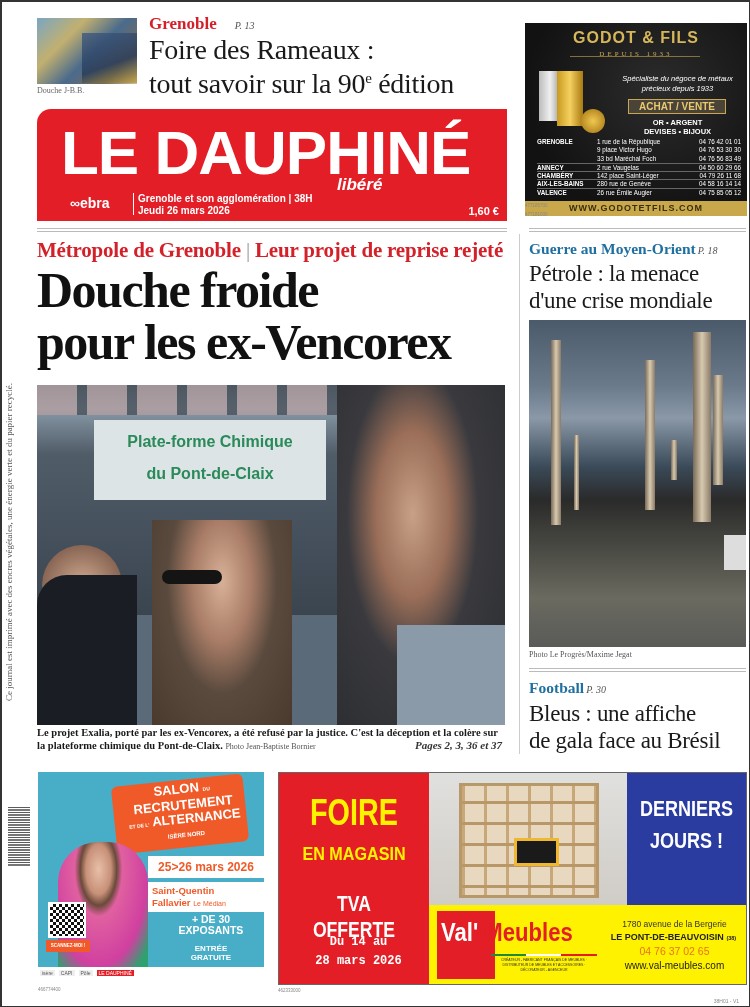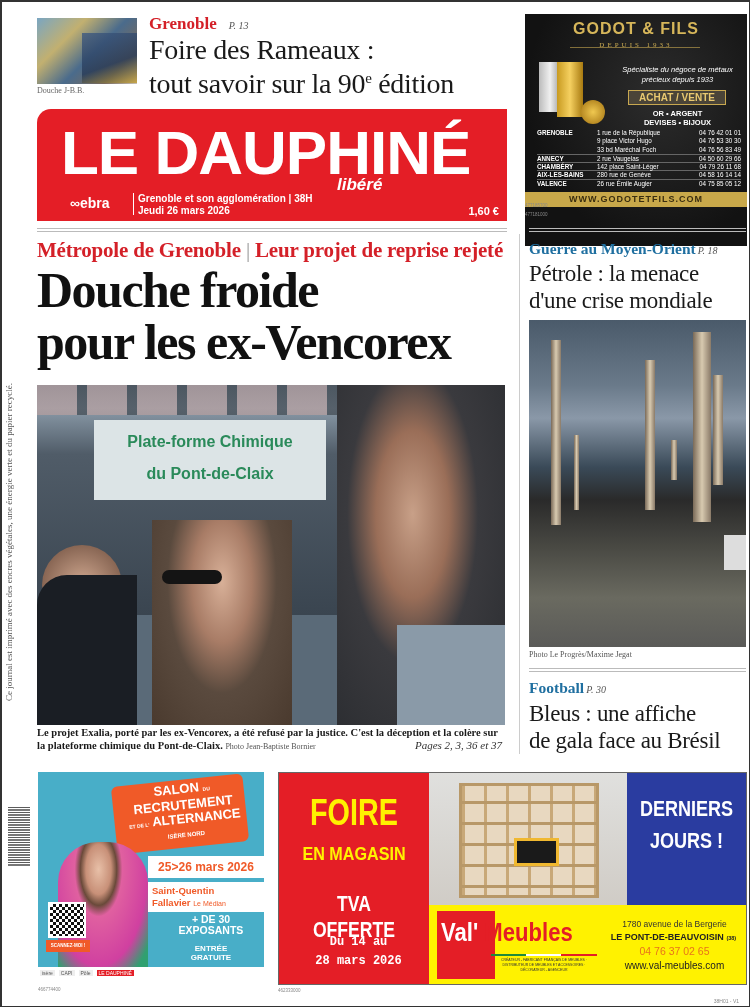--- a/index.html
+++ b/index.html
@@ -5,35 +5,35 @@
   * { margin:0; padding:0; box-sizing:border-box; }
   body { width:750px; height:1007px; background:#fff; position:relative; overflow:hidden; font-family:"Liberation Serif", serif; color:#1a1a1a; }
   .page { position:absolute; left:0; top:0; width:750px; height:1007px; border-left:2px solid #333; border-top:2px solid #333; border-right:1px solid #333; border-bottom:1px solid #333; }
   .abs { position:absolute; }
 
   
   .teaser-photo { left:35px; top:16px; width:100px; height:66px; background:linear-gradient(135deg,#7aa6c2 0%,#c2b070 30%,#4a6b8c 55%,#7a6a5a 80%,#c8c2b8 100%); }
   .teaser-photo::after { content:""; position:absolute; left:45px; top:15px; width:55px; height:50px; background:linear-gradient(160deg,#3e5a82,#263a58 60%,#c8a030); opacity:.8; }
   .teaser-credit { left:35px; top:84px; font-size:8px; color:#666; }
   .teaser-kicker { left:147px; top:12px; font-size:17px; font-weight:bold; color:#d42028; }
-  .teaser-kicker .pg { font-size:10px; font-style:italic; font-weight:normal; color:#555; margin-left:12px; }
+  .teaser-kicker .pg { font-size:10px; font-style:italic; font-weight:normal; color:#555; margin-left:18px; }
   .teaser-title { left:147px; top:33px; font-size:28px; line-height:29px; color:#1a1a1a; letter-spacing:-0.3px; }
   .teaser-title sup { font-size:15px; }
 
   
   .masthead { left:35px; top:107px; width:470px; height:112px; background:#e41e26; border-radius:14px 0 0 0; }
   .mast-title { left:24px; top:8px; font-family:"Liberation Sans", sans-serif; font-weight:bold; font-size:62px; color:#fff; letter-spacing:-1px; }
   .mast-libere { left:300px; top:56px; font-family:"Liberation Sans", sans-serif; font-weight:bold; font-style:italic; font-size:17px; color:#fff;margin-top:10px; }
   .mast-ebra { left:33px; top:86px; font-family:"Liberation Sans", sans-serif; font-weight:bold; font-size:14px; color:#fff; }
   .mast-sep { left:96px; top:84px; width:1px; height:22px; background:#fff; }
   .mast-edition { left:101px; top:84px; font-family:"Liberation Sans", sans-serif; font-weight:bold; font-size:10px; line-height:12px; color:#fff; }
   .mast-price { right:8px; top:96px; font-family:"Liberation Sans", sans-serif; font-weight:bold; font-size:11px; color:#fff; }
 
   
-  .godot { left:523px; top:12px; width:222px; height:232px; background:radial-gradient(ellipse at 60% 35%,#2c2c2c 0%,#121212 70%); }
+  .godot { left:523px; top:21px; width:222px; height:193px; background:radial-gradient(ellipse at 60% 35%,#2c2c2c 0%,#121212 70%); }
   .godot-brand { left:0; width:222px; top:6px; text-align:center; font-family:"Liberation Sans", sans-serif; font-weight:bold; font-size:16px; color:#d6b65a; letter-spacing:1px; }
   .godot-since { left:0; width:222px; top:27px; text-align:center; font-size:7px; color:#c8a850; letter-spacing:3px; }
   .godot-line { left:45px; top:33px; width:130px; height:1px; background:#c8a850; opacity:.6; }
   .godot-bars { left:14px; top:48px; width:70px; height:60px; }
   .godot-bar1 { left:0; top:0; width:22px; height:50px; background:linear-gradient(90deg,#bbb,#f0f0f0,#999); }
   .godot-bar2 { left:18px; top:0; width:26px; height:55px; background:linear-gradient(90deg,#c89a20,#f5d060,#a87a10); }
   .godot-coin { left:42px; top:38px; width:24px; height:24px; border-radius:50%; background:radial-gradient(circle,#f0c850,#a07010); }
   .godot-desc { left:90px; top:51px; width:125px; font-family:"Liberation Sans", sans-serif; font-style:italic; font-size:7.5px; color:#fff; text-align:center; line-height:10px; }
   .godot-btn { left:103px; top:76px; width:98px; height:15px; background:#4a4438; border:1px solid #c8a850; text-align:center; font-family:"Liberation Sans", sans-serif; font-weight:bold; font-size:10px; color:#e8c870; line-height:13px; }
   .godot-metals { left:90px; top:95px; width:125px; text-align:center; font-family:"Liberation Sans", sans-serif; font-weight:bold; font-size:7.5px; color:#fff; line-height:9px; }
@@ -59,21 +59,21 @@
   .pm-windows { left:0; top:0; width:468px; height:30px; background:repeating-linear-gradient(90deg,#b8a0a0 0,#b8a0a0 40px,#404850 40px,#404850 50px); opacity:.7; }
   .pm-sign { left:57px; top:35px; width:232px; height:80px; background:#dce4e6; color:#2a8a5a; font-family:"Liberation Sans", sans-serif; font-weight:bold; font-size:16px; line-height:32px; text-align:center; padding-top:6px; }
   .pm-person1 { left:300px; top:0; width:168px; height:340px; background:radial-gradient(ellipse at 45% 38%,#c8a088 0%,#9a6e58 28%,#3a3a3e 50%,#2a2c30 100%); }
   .pm-person1-shirt { left:360px; top:240px; width:108px; height:100px; background:#8a9aa8; }
   .pm-person2 { left:115px; top:135px; width:140px; height:205px; background:radial-gradient(ellipse at 50% 30%,#d8b098 0%,#a87c66 30%,#5a4a3e 55%,#4a3a2e 100%); }
   .pm-glasses { left:125px; top:185px; width:60px; height:14px; background:#141414; border-radius:7px; }
   .pm-dark { left:0; top:190px; width:100px; height:150px; background:#1a1e24; border-radius:30px 0 0 0; }
   .pm-woman { left:5px; top:160px; width:80px; height:80px; background:radial-gradient(circle,#d0a890,#6a4a3a); border-radius:50%; }
   .caption-main { left:35px; top:724px; width:468px; font-size:10.5px; line-height:13px; color:#1a1a1a; font-weight:bold; }
   .caption-main .credit { font-weight:normal; font-size:8px; color:#555; }
-  .caption-pages { right:247px; top:737px; font-size:11px; font-style:italic; font-weight:normal; color:#333; }
+  .caption-pages { right:247px; top:737px; font-size:11px; font-style:italic; font-weight:bold; color:#333; }
 
   
   .kicker-r { font-size:15.5px; font-weight:bold; color:#1f6fa0; }
   .kicker-r .pg { font-size:10px; font-style:italic; font-weight:normal; color:#555; margin-left:2px; }
   .head-r { font-size:23px; line-height:27px; color:#1a1a1a; letter-spacing:-0.3px; }
   .photo-r { left:527px; top:318px; width:217px; height:327px; overflow:hidden; background:linear-gradient(180deg,#4a5a6a 0%,#6a7a8a 20%,#8a98a8 30%,#3a4a58 45%,#2a2a2a 55%,#4a4a44 70%,#6a6a60 85%,#5a5a58 100%); }
   .chimney { background:linear-gradient(90deg,#7a6a58,#d8cab0,#8a7a68); }
   .photo-r-credit { left:527px; top:648px; font-size:8px; color:#555; }
 
   

